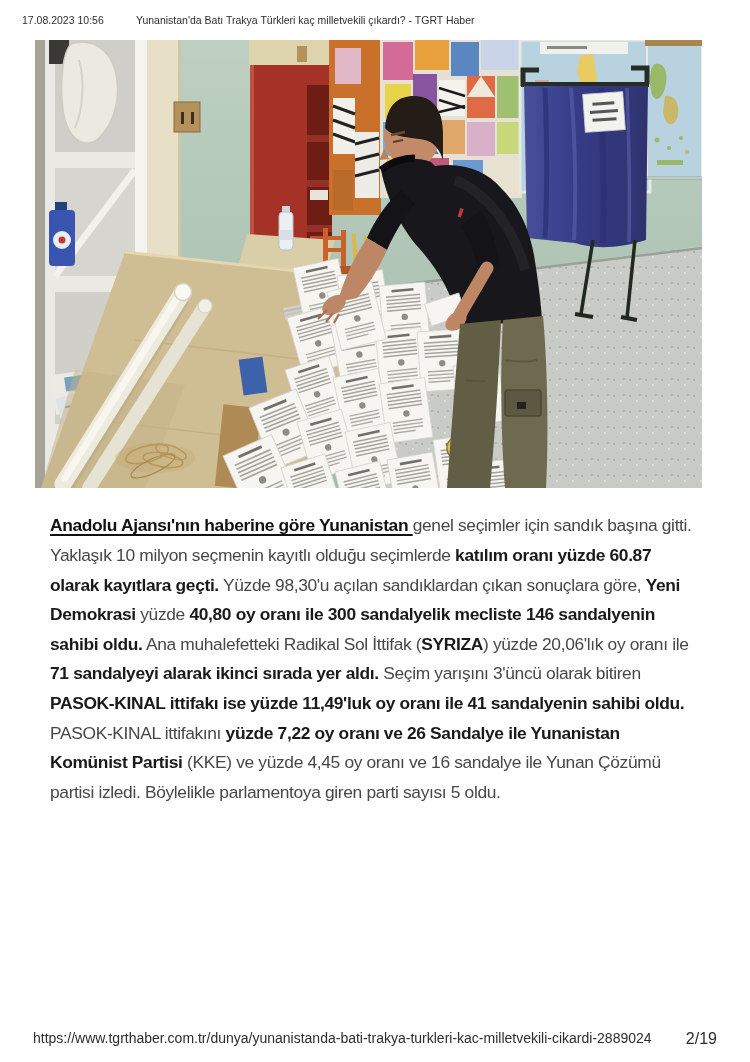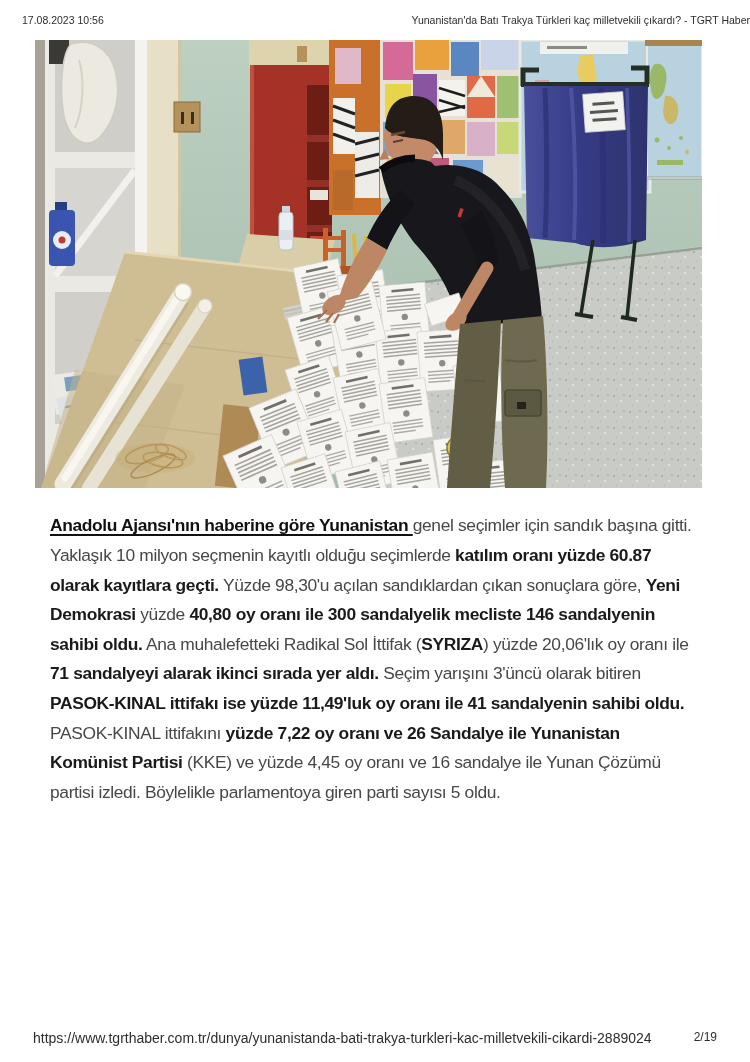--- a/index.html
+++ b/index.html
@@ -1,28 +1,28 @@
 <!DOCTYPE html>
 <html><head>
 <meta charset="utf-8">
 <style>
   html,body{margin:0;padding:0;}
   body{width:750px;height:1062px;background:#ffffff;position:relative;overflow:hidden;
        font-family:"Liberation Sans", sans-serif;}
   .hdr-date{position:absolute;left:22px;top:14px;font-size:10.5px;color:#2d2d2d;white-space:nowrap;}
-  .hdr-title{position:absolute;left:136px;right:0;top:14px;text-align:right;font-size:10.5px;color:#2d2d2d;white-space:nowrap;}
+  .hdr-title{position:absolute;left:136px;right:0;top:14px;text-align:left;font-size:10.5px;color:#2d2d2d;white-space:nowrap;}
   .photo{position:absolute;left:35px;top:40px;width:667px;height:448px;overflow:hidden;background:#c9cbc6;}
   .photo svg{display:block;}
   .article{position:absolute;left:50px;top:494px;width:650px;
            font-size:17.4px;line-height:29.6px;color:#474747;letter-spacing:-0.35px;}
   .article .b{font-weight:bold;color:#1a1a1a;}
   .article .link{font-weight:bold;color:#111;text-decoration:underline;
                  text-decoration-thickness:1.6px;text-underline-offset:3px;}
   .ftr-url{position:absolute;left:33px;top:1030px;font-size:14px;color:#2d2d2d;white-space:nowrap;}
-  .ftr-page{position:absolute;right:33px;top:1030px;font-size:12px;color:#2d2d2d;}
+  .ftr-page{position:absolute;right:33px;top:1030px;font-size:16px;color:#2d2d2d;}
 </style>
 </head>
 <body>
 
 <div class="hdr-date">17.08.2023 10:56</div>
 <div class="hdr-title">Yunanistan'da Batı Trakya Türkleri kaç milletvekili çıkardı? - TGRT Haber</div>
 
 <div class="photo">
 <svg width="667" height="448" viewBox="0 0 667 448" xmlns="http://www.w3.org/2000/svg">
   <defs>

